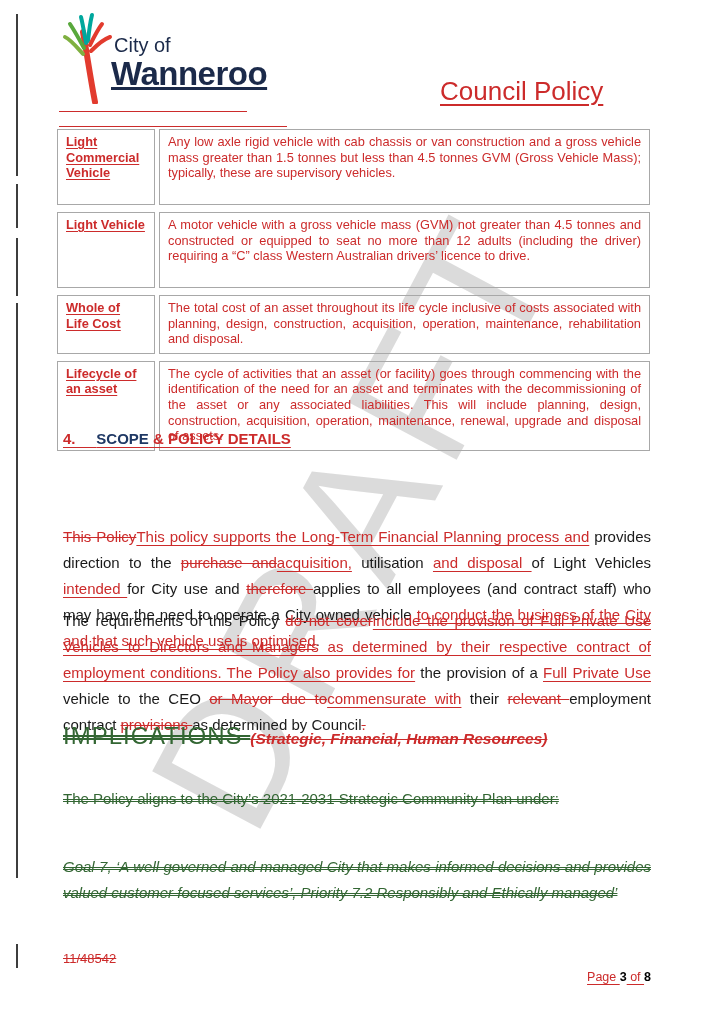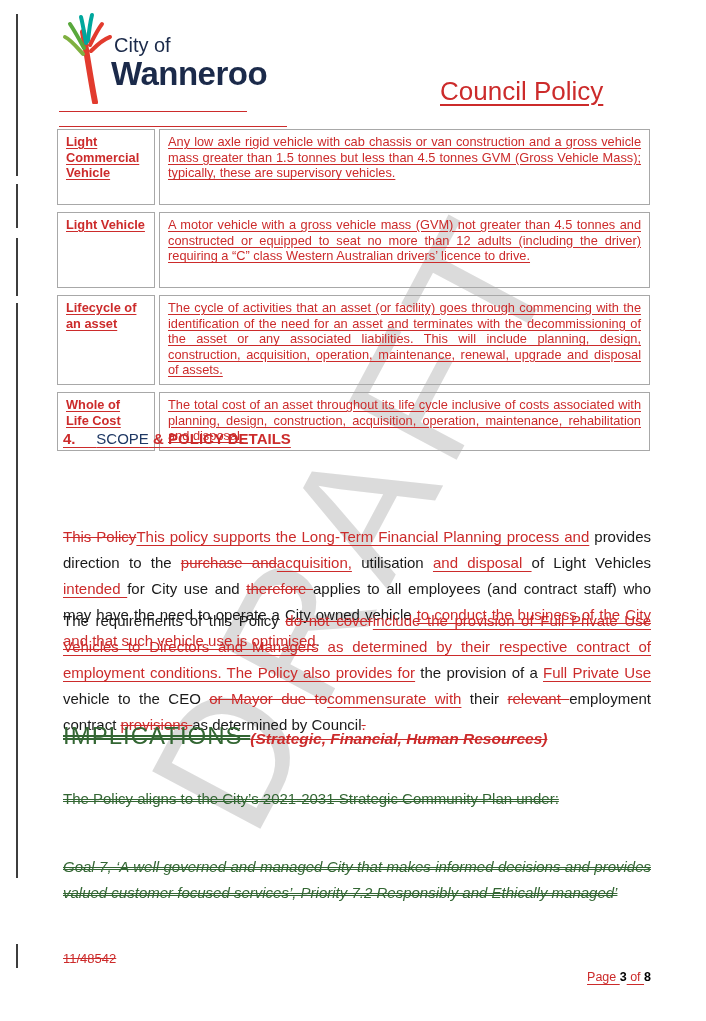--- a/index.html
+++ b/index.html
@@ -31,21 +31,21 @@
     z-index:0;
     user-select:none;
   }
   
   .content{position:absolute;inset:0;z-index:1;}
   
   .cb{position:absolute;left:16px;width:2px;background:#3d3d3d;}
   
   .logo-icon{position:absolute;left:62px;top:12px;}
   .logo-cityof{position:absolute;left:114px;top:34px;font-size:20px;color:var(--logo-navy);}
-  .logo-wanneroo{position:absolute;left:111px;top:55px;font-size:33px;font-weight:bold;color:var(--logo-navy);letter-spacing:-0.5px;}
+  .logo-wanneroo{position:absolute;left:111px;top:55px;font-size:33px;font-weight:bold;color:var(--logo-navy);letter-spacing:-0.5px;text-decoration:underline;}
   .doc-type{
     position:absolute;left:440px;top:76px;
     font-size:26px;color:var(--red);
     text-decoration:underline;text-underline-offset:4px;
   }
   .rule{position:absolute;height:0;border-top:1.6px solid var(--red);}
   .rule1{left:59px;top:111px;width:188px;}
   .rule2{left:59px;top:126px;width:228px;}
   
   .def-table{
@@ -56,40 +56,40 @@
   }
   .def-table td{
     border:1px solid var(--border);
     vertical-align:top;
     padding:4px 8px 6px 8px;
     background:transparent;
   }
   .def-table col.c-term{width:98px;}
   .def-table tr.tall td{height:76px;}
   .term{color:var(--red);font-weight:bold;text-decoration:underline;text-underline-offset:2px;}
-  .defn{color:var(--red);text-decoration:underline;text-underline-offset:2px;text-align:justify;}
+  .defn{color:var(--red);text-underline-offset:2px;text-align:justify;}
   
   .block{position:absolute;left:63px;width:588px;}
   .para{font-size:15px;line-height:26px;text-align:justify;}
   .scope-h{top:430px;font-size:15px;font-weight:bold;}
   .p1{top:476px;margin-top:48px;}
   .p2{top:608px;}
   .impl-h{top:722px;font-size:24px;letter-spacing:1px;white-space:nowrap;}
   .g1{top:786px;}
   .g2{top:842px;margin-top:12px;}
   
   .footer-ref{position:absolute;left:63px;top:951px;font-size:13px;}
   .footer-page{position:absolute;right:55px;top:970px;font-size:12.5px;text-align:right;}
   
   .run-normal{color:var(--ink);}
   .run-ins{color:var(--red);text-decoration:underline;text-underline-offset:3px;text-decoration-thickness:1px;}
   .run-del{color:var(--red);text-decoration:line-through;}
   .run-insb{color:var(--red);font-weight:bold;text-decoration:underline;text-underline-offset:3px;}
   .run-delb{color:var(--red);font-weight:bold;font-size:15.5px;text-decoration:line-through;letter-spacing:0;font-style:italic;}
-  .run-kept{color:var(--navy);font-weight:normal;text-decoration:underline;text-decoration-color:var(--red);text-underline-offset:3px;}
+  .run-kept{color:var(--navy);font-weight:bold;text-decoration:underline;text-decoration-color:var(--red);text-underline-offset:3px;}
   .run-gdel{color:var(--green);text-decoration:line-through double;}
   .run-gdel2{color:var(--green);text-decoration:line-through double;}
   .run-gdeli{color:var(--green);font-style:italic;text-decoration:line-through double;}
   .run-b{color:#000;font-weight:bold;}
 </style>
 </head>
 <body>
 
 <div class="watermark">DRAFT</div>
 
@@ -128,26 +128,26 @@
     <tbody>
         <tr class="tall">
       <td class="term">Light Commercial Vehicle</td>
       <td class="defn">Any low axle rigid vehicle with cab chassis or van construction and a gross vehicle mass greater than 1.5 tonnes but less than 4.5 tonnes GVM (Gross Vehicle Mass); typically, these are supervisory vehicles.</td>
     </tr>
     <tr class="tall">
       <td class="term">Light Vehicle</td>
       <td class="defn">A motor vehicle with a gross vehicle mass (GVM) not greater than 4.5 tonnes and constructed or equipped to seat no more than 12 adults (including the driver) requiring a “C” class Western Australian drivers’ licence to drive.</td>
     </tr>
     <tr>
+      <td class="term">Whole of Life Cost</td>
+      <td class="defn">The total cost of an asset throughout its life cycle inclusive of costs associated with planning, design, construction, acquisition, operation, maintenance, rehabilitation and disposal.</td>
+    </tr>
+    <tr>
       <td class="term">Lifecycle of an asset</td>
       <td class="defn">The cycle of activities that an asset (or facility) goes through commencing with the identification of the need for an asset and terminates with the decommissioning of the asset or any associated liabilities. This will include planning, design, construction, acquisition, operation, maintenance, renewal, upgrade and disposal of assets.</td>
-    </tr>
-    <tr>
-      <td class="term">Whole of Life Cost</td>
-      <td class="defn">The total cost of an asset throughout its life cycle inclusive of costs associated with planning, design, construction, acquisition, operation, maintenance, rehabilitation and disposal.</td>
     </tr>
   </tbody>
     </table>
 
   <div class="block scope-h"><span class="run-ins">4.&nbsp;&nbsp;&nbsp;&nbsp;&nbsp;</span><span class="run-kept">SCOPE</span><span class="run-insb"> &amp; POLICY DETAILS</span></div>
 
   <div class="block para p1"><span class="run-del">This Policy</span><span class="run-ins">This policy supports the Long-Term Financial Planning process and</span><span class="run-normal"> provides direction to the </span><span class="run-del">purchase and</span><span class="run-ins">acquisition,</span><span class="run-normal"> utilisation </span><span class="run-ins">and disposal </span><span class="run-normal">of Light Vehicles </span><span class="run-ins">intended </span><span class="run-normal">for City use and </span><span class="run-del">therefore </span><span class="run-normal">applies to all employees (and contract staff) who may have the need to operate a City owned vehicle </span><span class="run-ins">to conduct the business of the City and that such vehicle use is optimised</span><span class="run-normal">.</span></div>
   <div class="block para p2"><span class="run-normal">The requirements of this Policy </span><span class="run-del">do not cover</span><span class="run-ins">include the provision of Full Private Use Vehicles to Directors and Managers as determined by their respective contract of employment conditions. The Policy also provides for</span><span class="run-normal"> the provision of a </span><span class="run-ins">Full Private Use </span><span class="run-normal">vehicle to the CEO </span><span class="run-del">or Mayor due to</span><span class="run-ins">commensurate with</span><span class="run-normal"> their </span><span class="run-del">relevant </span><span class="run-normal">employment contract </span><span class="run-del">provisions </span><span class="run-normal">as determined by Council</span><span class="run-del">.</span></div>
 
   <div class="block impl-h"><span class="run-gdel2">IMPLICATIONS </span><span class="run-delb">(Strategic, Financial, Human Resources)</span></div>

